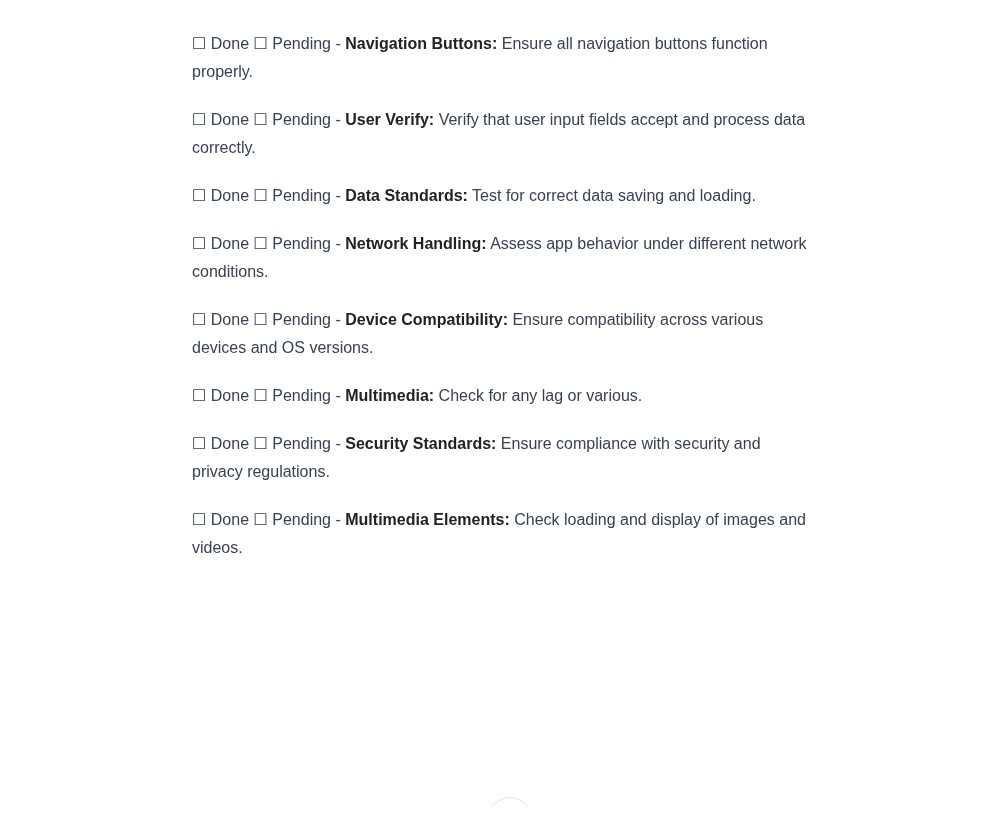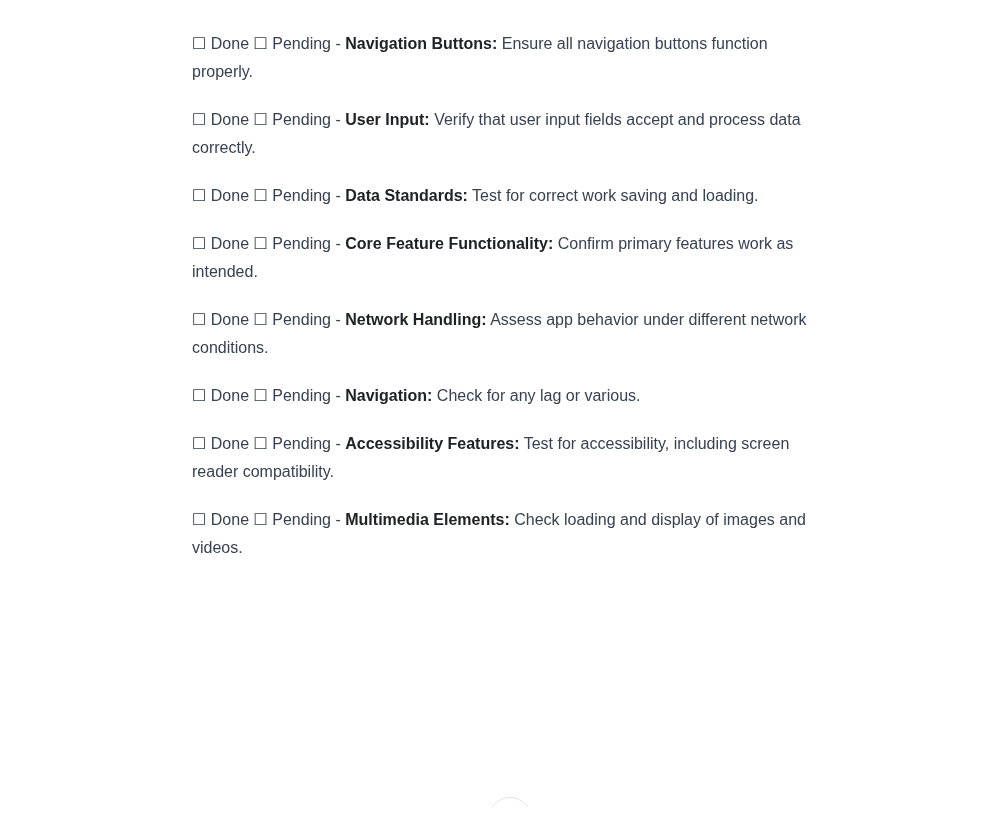--- a/index.html
+++ b/index.html
@@ -74,76 +74,76 @@
       <strong>Navigation Buttons:</strong>
       <span>Ensure all navigation buttons function properly.</span>
     </p>
 
     <p class="item">
       <span class="cb">☐</span>
       <span>Done</span>
       <span class="cb">☐</span>
       <span>Pending</span>
       <span>-</span>
-      <strong>User Input:</strong>
+      <strong>User Verify:</strong>
       <span>Verify that user input fields accept and process data correctly.</span>
     </p>
 
     <p class="item">
       <span class="cb">☐</span>
       <span>Done</span>
       <span class="cb">☐</span>
       <span>Pending</span>
       <span>-</span>
       <strong>Data Standards:</strong>
-      <span>Test for correct work saving and loading.</span>
+      <span>Test for correct data saving and loading.</span>
     </p>
 
-    <p class="item">
-      <span class="cb">☐</span>
-      <span>Done</span>
-      <span class="cb">☐</span>
-      <span>Pending</span>
-      <span>-</span>
-      <strong>Core Feature Functionality:</strong>
-      <span>Confirm primary features work as intended.</span>
-    </p>
 
     <p class="item">
       <span class="cb">☐</span>
       <span>Done</span>
       <span class="cb">☐</span>
       <span>Pending</span>
       <span>-</span>
       <strong>Network Handling:</strong>
       <span>Assess app behavior under different network conditions.</span>
     </p>
 
+    <p class="item">
+      <span class="cb">☐</span>
+      <span>Done</span>
+      <span class="cb">☐</span>
+      <span>Pending</span>
+      <span>-</span>
+      <strong>Device Compatibility:</strong>
+      <span>Ensure compatibility across various devices and OS versions.</span>
+    </p>
 
     <p class="item">
       <span class="cb">☐</span>
       <span>Done</span>
       <span class="cb">☐</span>
       <span>Pending</span>
       <span>-</span>
-      <strong>Navigation:</strong>
+      <strong>Multimedia:</strong>
       <span>Check for any lag or various.</span>
     </p>
-
 
 
     <p class="item">
       <span class="cb">☐</span>
       <span>Done</span>
       <span class="cb">☐</span>
       <span>Pending</span>
       <span>-</span>
-      <strong>Accessibility Features:</strong>
-      <span>Test for accessibility, including screen reader compatibility.</span>
+      <strong>Security Standards:</strong>
+      <span>Ensure compliance with security and privacy regulations.</span>
     </p>
+
 
     <p class="item">
       <span class="cb">☐</span>
       <span>Done</span>
       <span class="cb">☐</span>
       <span>Pending</span>
       <span>-</span>
       <strong>Multimedia Elements:</strong>
       <span>Check loading and display of images and videos.</span>
     </p>

